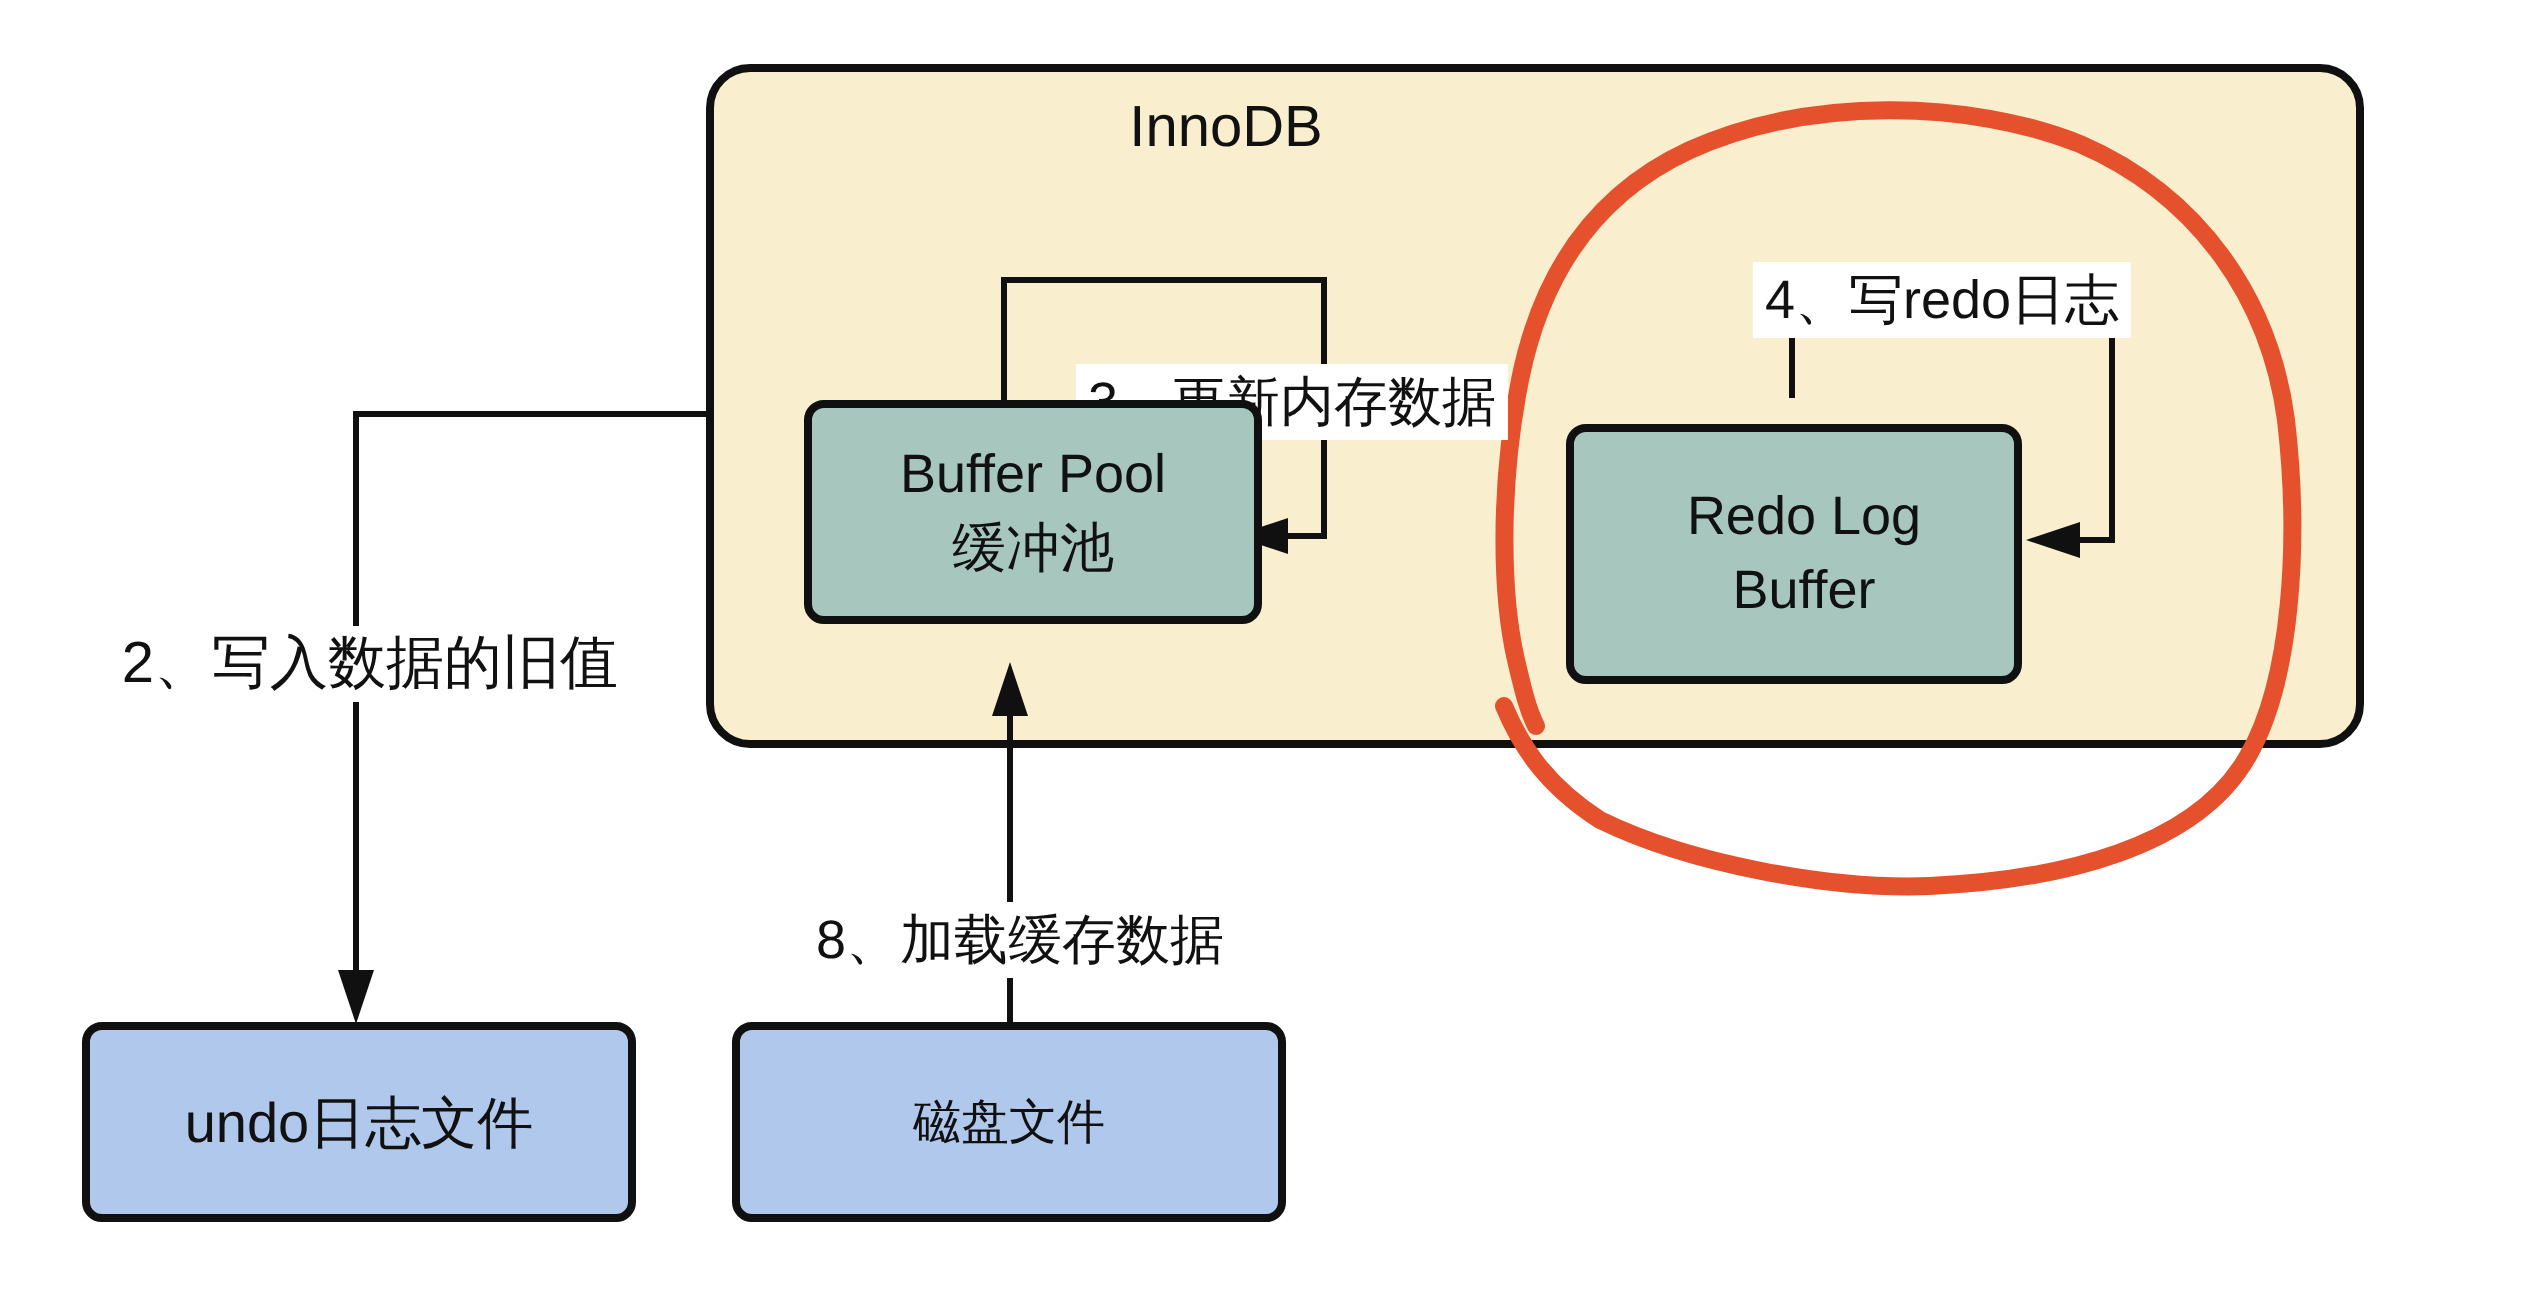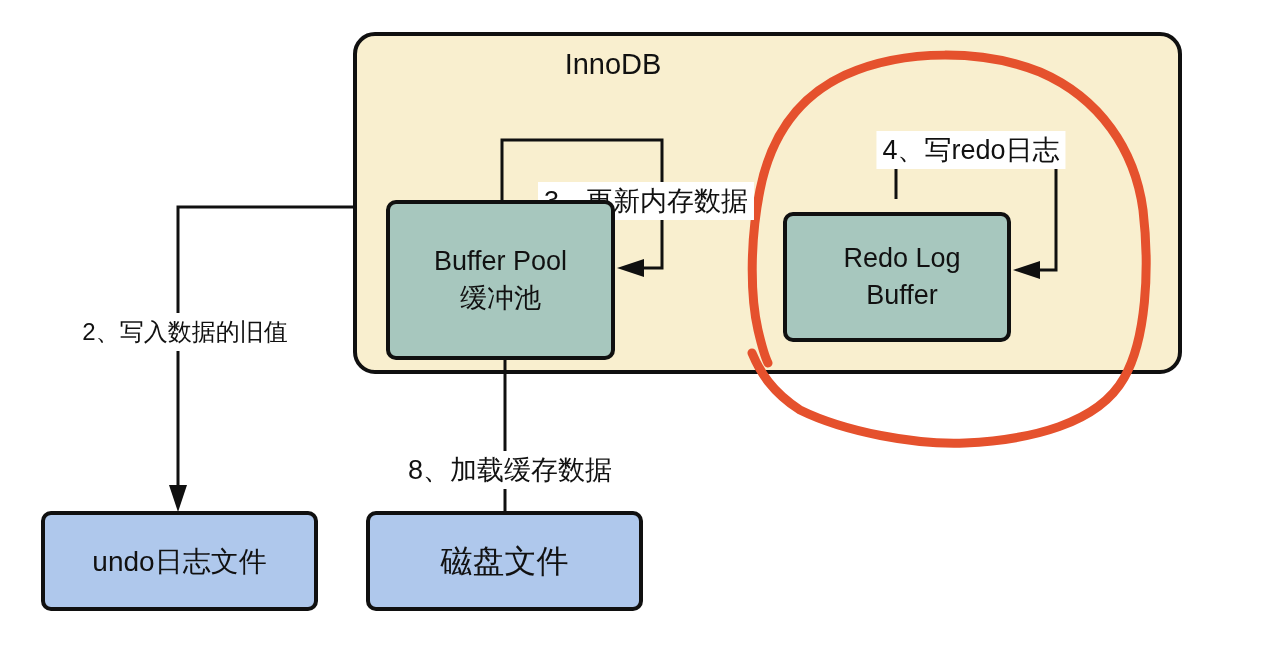--- a/index.html
+++ b/index.html
@@ -37,24 +37,24 @@
     flex-direction: column;
     align-items: center;
     justify-content: center;
     text-align: center;
     font-size: 27px;
     line-height: 37px;
     z-index: 4;
   }
   .node.teal { background: #a7c7be; }
   .node.blue { background: #afc8ec; }
-  .node-buffer-pool { left: 386px; top: 200px; width: 229px; height: 160px; }
+  .node-buffer-pool { left: 402px; top: 200px; width: 229px; height: 112px; }
   .node-redo-log    { left: 783px; top: 212px; width: 228px; height: 130px; padding-left: 10px; }
   .node-undo-file   { left: 41px;  top: 511px; width: 277px; height: 100px; font-size: 28px;}
-  .node-disk-file   { left: 366px; top: 511px; width: 277px; height: 100px; font-size: 32px;}
+  .node-disk-file   { left: 366px; top: 511px; width: 277px; height: 100px; font-size: 24px;}
   .diagram-title {
     position: absolute;
     left: 613px; top: 46px;
     transform: translateX(-50%);
     text-align: center;
     font-size: 29px;
     line-height: 37px;
     z-index: 3;
     white-space: nowrap;
   }
@@ -63,21 +63,21 @@
     transform: translate(-50%, -50%);
     background: #ffffff;
     font-size: 27px;
     line-height: 30px;
     padding: 4px 6px;
     white-space: nowrap;
     z-index: 3;
     text-align: center;
   }
   .step-1 { left: 510px; top: 470px; }
-  .step-2a { left: 185px; top: 332px; font-size: 24px; }
+  .step-2a { left: 185px; top: 332px; font-size: 29px; }
   .step-2b { left: 187px; top: 379px; font-size: 28px; }
   .step-3 { left: 646px; top: 201px; }
   .step-4 { left: 971px; top: 150px; }
 </style>
 </head>
 <body>
 
 <div class="stage">
 
   <div class="container-box"></div>

